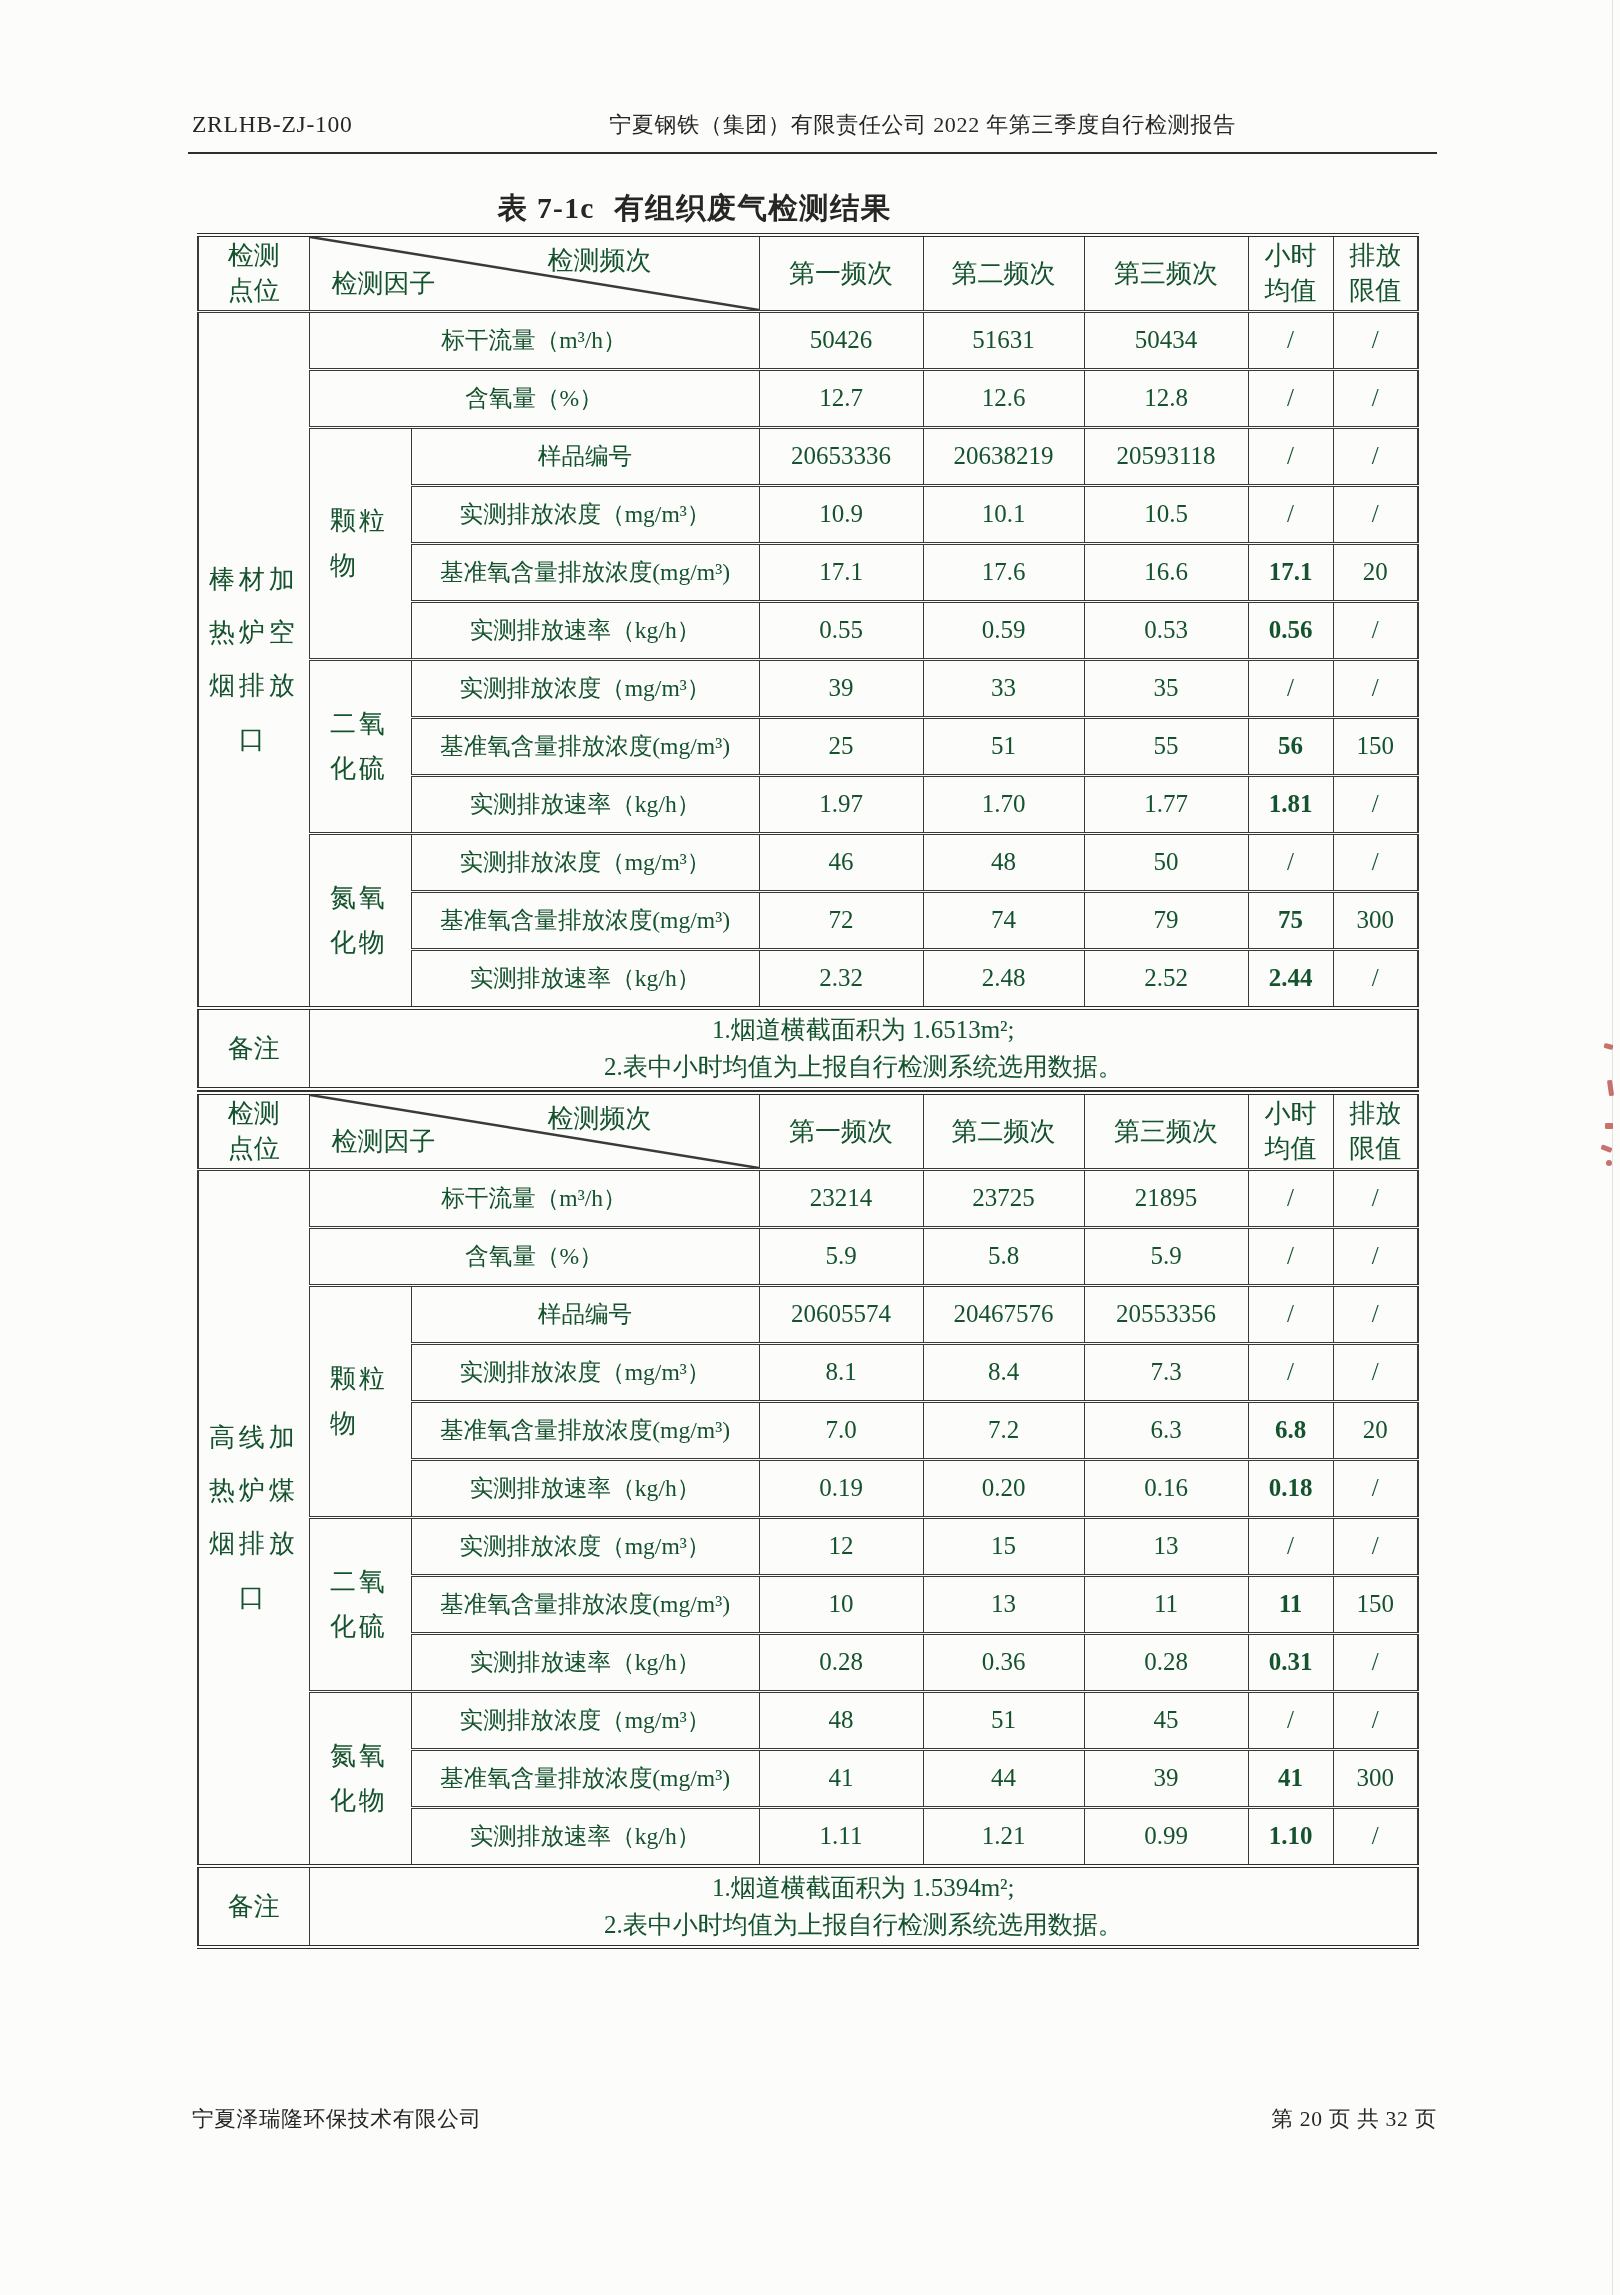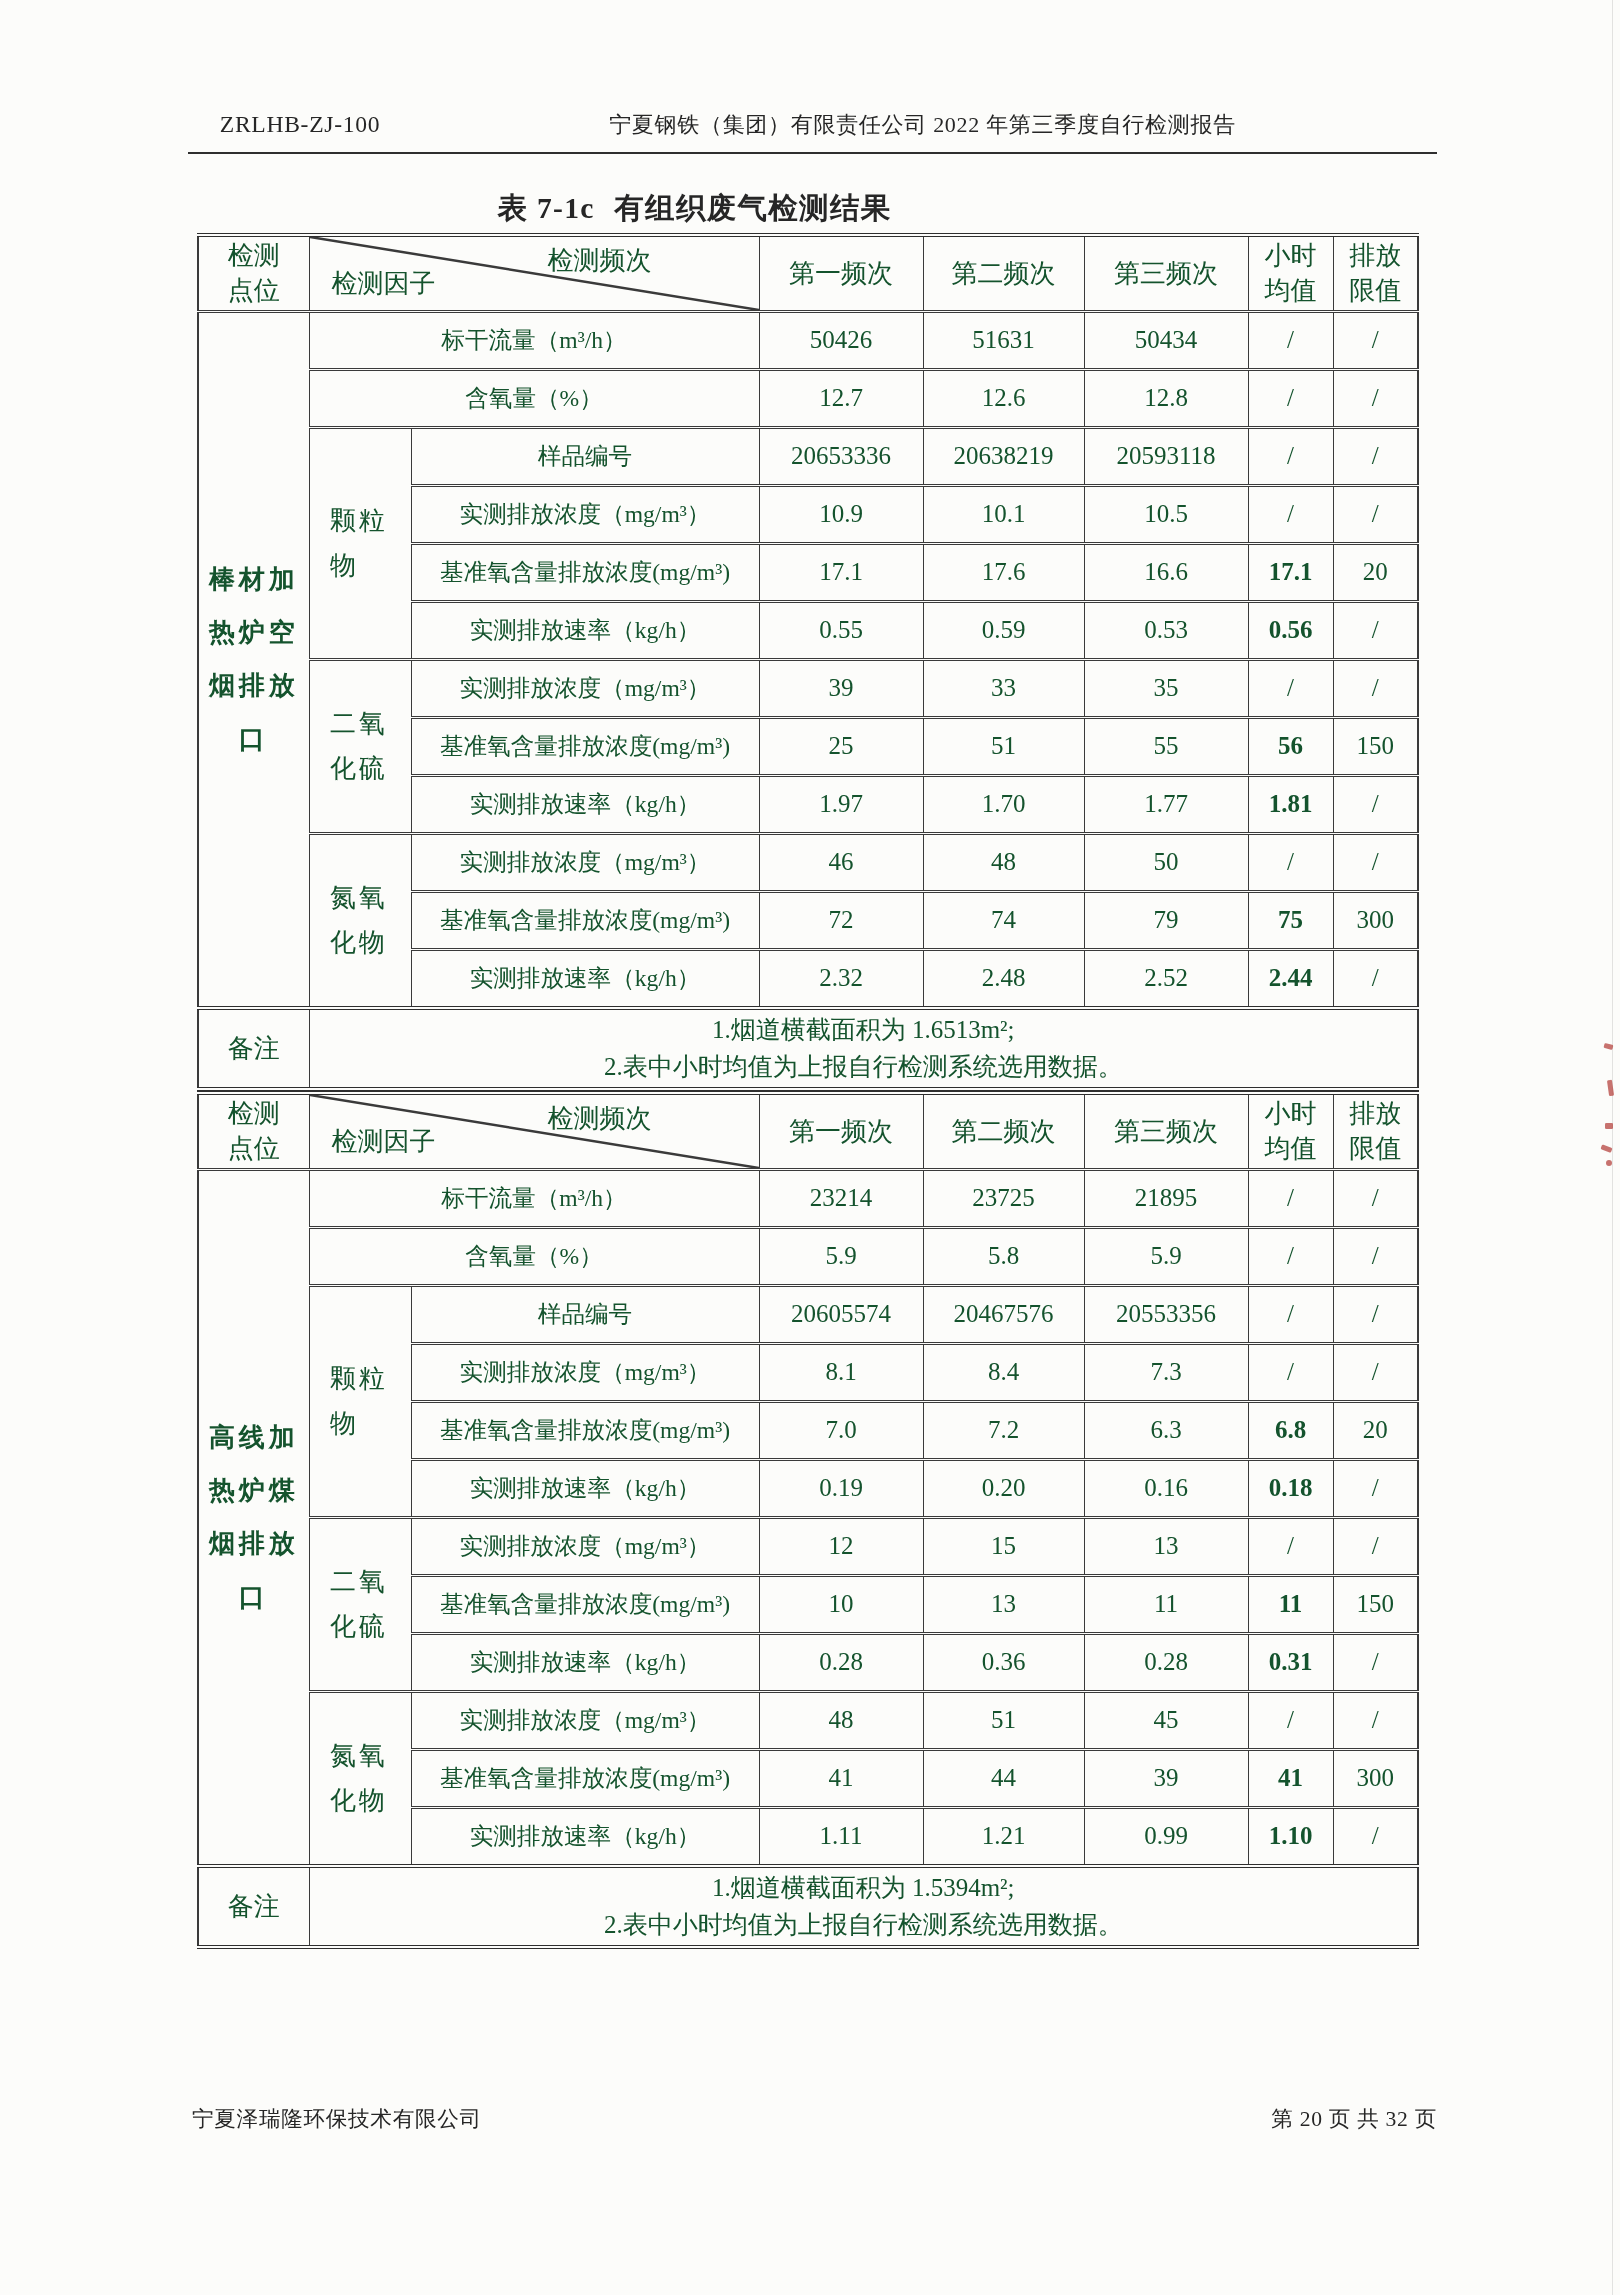--- a/index.html
+++ b/index.html
@@ -5,21 +5,21 @@
   html,body{margin:0;padding:0;}
   body{
     width:1621px;height:2295px;position:relative;
     background:#fcfcfa;
     font-family:"Liberation Serif","DejaVu Serif",serif;
     color:#262626;
     overflow:hidden;
   }
   
   .doc-header{position:absolute;left:192px;top:110px;width:1245px;display:flex;align-items:baseline;}
-  .doc-code{font-size:23.6px;letter-spacing:0.7px;flex:0 0 216px;text-align:center;}
+  .doc-code{font-size:23.6px;letter-spacing:0.7px;flex:0 0 216px;text-align:left;}
   .doc-title{flex:1;text-align:center;font-size:22px;letter-spacing:0.7px;}
   .header-rule{position:absolute;left:188px;top:152px;width:1249px;border-top:2.6px solid #2e2e2e;}
   
   .main{position:absolute;left:197px;top:188px;width:995px;}
   .caption{text-align:center;font-weight:bold;font-size:29.5px;letter-spacing:1.3px;height:41px;line-height:41px;}
   .caption .cap-name{margin-left:19.7px;}
   .cap1{margin-bottom:3.9px;}
   .cap2{margin-top:19.7px;margin-bottom:6.6px;}
   
   table.tbl{
@@ -34,21 +34,21 @@
     text-align:center;vertical-align:middle;padding:0 3.9px;
     overflow:hidden;
   }
   tr.hdr-row td{height:73px;font-size:26px;}
   tr.val-row td{height:55px;}
   .two-line{white-space:pre-line;line-height:1.35;}
   .diag{position:relative;padding:0;}
   .diag svg{position:absolute;left:0;top:0;width:100%;height:100%;display:block;}
   .diag .corner-top{position:absolute;top:6.6px;left:53%;font-size:26px;white-space:nowrap;}
   .diag .corner-bottom{position:absolute;bottom:9.2px;left:22px;font-size:26px;white-space:nowrap;}
-  .point-cell div{width:3.55em;margin:0 auto;font-size:26px;letter-spacing:3.9px;line-height:2.05;word-break:break-all;text-align:center;font-weight:bold;}
+  .point-cell div{width:3.55em;margin:0 auto;font-size:26px;letter-spacing:3.9px;line-height:2.05;word-break:break-all;text-align:center;}
   .group-cell div{width:2.3em;margin:0 auto;font-size:26px;letter-spacing:2.6px;line-height:1.75;word-break:break-all;text-align:left;}
   td.param{font-size:23.6px;white-space:nowrap;}
   td.avg{font-weight:bold;}
   tr.remark-row td{border-top:4.6px double #2e2e2e;}
   td.remark-label{font-size:26px;height:77px;}
   td.remark-body{text-align:left;font-size:25px;line-height:1.48;padding:6.6px 14.4px;}
   
   .doc-footer{position:absolute;left:192px;top:2104px;width:1245px;display:flex;justify-content:space-between;font-size:21.6px;letter-spacing:0.7px;}
   
   .scan-edge{position:absolute;right:8.5px;top:0;height:2295px;border-left:1.3px solid #dddddad7;}

